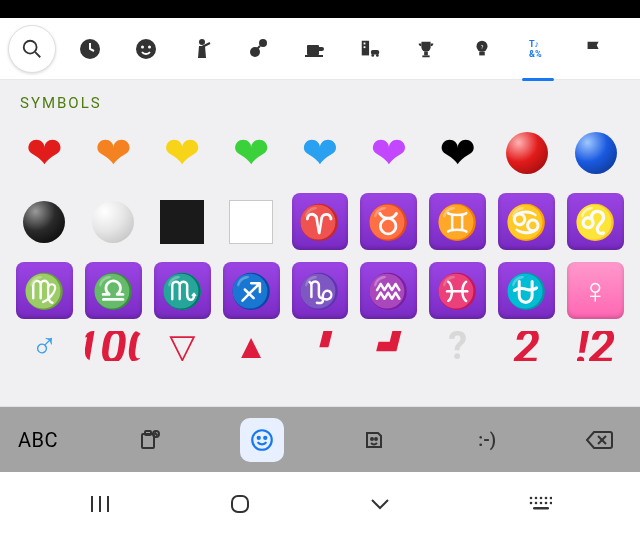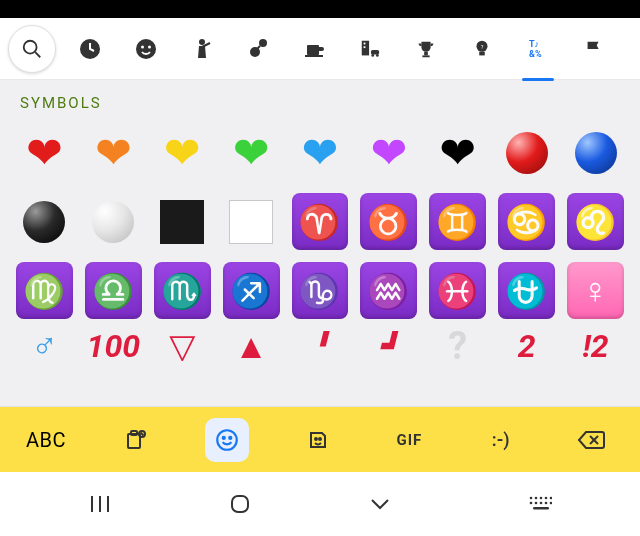--- a/index.html
+++ b/index.html
@@ -91,26 +91,26 @@
     border-radius: 8px;
     color: #fff;
     font-size: 36px;
     display: flex; align-items: center; justify-content: center;
     box-shadow: inset 0 -2px 4px rgba(0,0,0,0.2);
   }
   .bottom-toolbar {
     position: absolute;
     bottom: 64px; left: 0; right: 0;
     height: 66px;
-    background: #fde047;
+    background: #a3a3a3;
     border-top: 1px solid #e0e0e0;
     display: flex;
     align-items: center;
     justify-content: space-between;
-    padding: 0 26px;
+    padding: 0 18px;
   }
   .abc-btn { font-size: 20px; font-weight: 400; letter-spacing: 0.5px; }
   .tb-icon {
     width: 44px; height: 44px;
     display: flex; align-items: center; justify-content: center;
     border-radius: 10px;
     color: #333;
   }
   .tb-icon.active { background: #e8f0ff; color: #1877f2; }
   .gif-btn { font-size: 15px; font-weight: 700; letter-spacing: 1px; }
@@ -120,21 +120,21 @@
     bottom: 0; left: 0; right: 0;
     height: 64px;
     background: #fff;
     display: flex;
     align-items: center;
     justify-content: space-around;
     padding: 0 30px;
   }
   .nav-item { width: 48px; height: 48px; display: flex; align-items: center; justify-content: center; color: #333; }
   .partial-row .emoji { overflow: hidden; height: 30px; }
-  .red-glyph { color: #dd1c3e; font-size: 32px; font-weight: 700; font-style: italic; }
+  .red-glyph { color: #dd1c3e; font-size: 48px; font-weight: 700; font-style: italic; }
 </style>
 </head>
 <body>
 
 <div class="status-bar"></div>
 
 <div class="category-row">
   <div class="search-btn">
     <svg width="22" height="22" viewBox="0 0 24 24" fill="none" stroke="#333" stroke-width="2">
         <circle cx="10" cy="10" r="7"></circle>
@@ -330,21 +330,20 @@
       </svg>
   </div>
   <div class="tb-icon">
     <svg width="24" height="24" viewBox="0 0 24 24" fill="none" stroke="#333" stroke-width="2">
         <path d="M5 5h11l3 3v11H5z"></path>
         <circle cx="10" cy="11" r="1" fill="#333"></circle>
         <circle cx="14" cy="11" r="1" fill="#333"></circle>
         <path d="M9 15c1 1 2 1.5 3 1.5s2-.5 3-1.5"></path>
       </svg>
   </div>
-  <div class="tb-icon gif-btn">GIF</div>
   <div class="tb-icon emoticon-btn">:-)</div>
   <div class="tb-icon">
     <svg width="30" height="24" viewBox="0 0 30 24" fill="none" stroke="#333" stroke-width="2">
         <path d="M9 4h16a2 2 0 012 2v12a2 2 0 01-2 2H9l-7-8z"></path>
         <line x1="13" y1="8" x2="21" y2="16"></line>
         <line x1="21" y1="8" x2="13" y2="16"></line>
       </svg>
   </div>
 </div>
 

